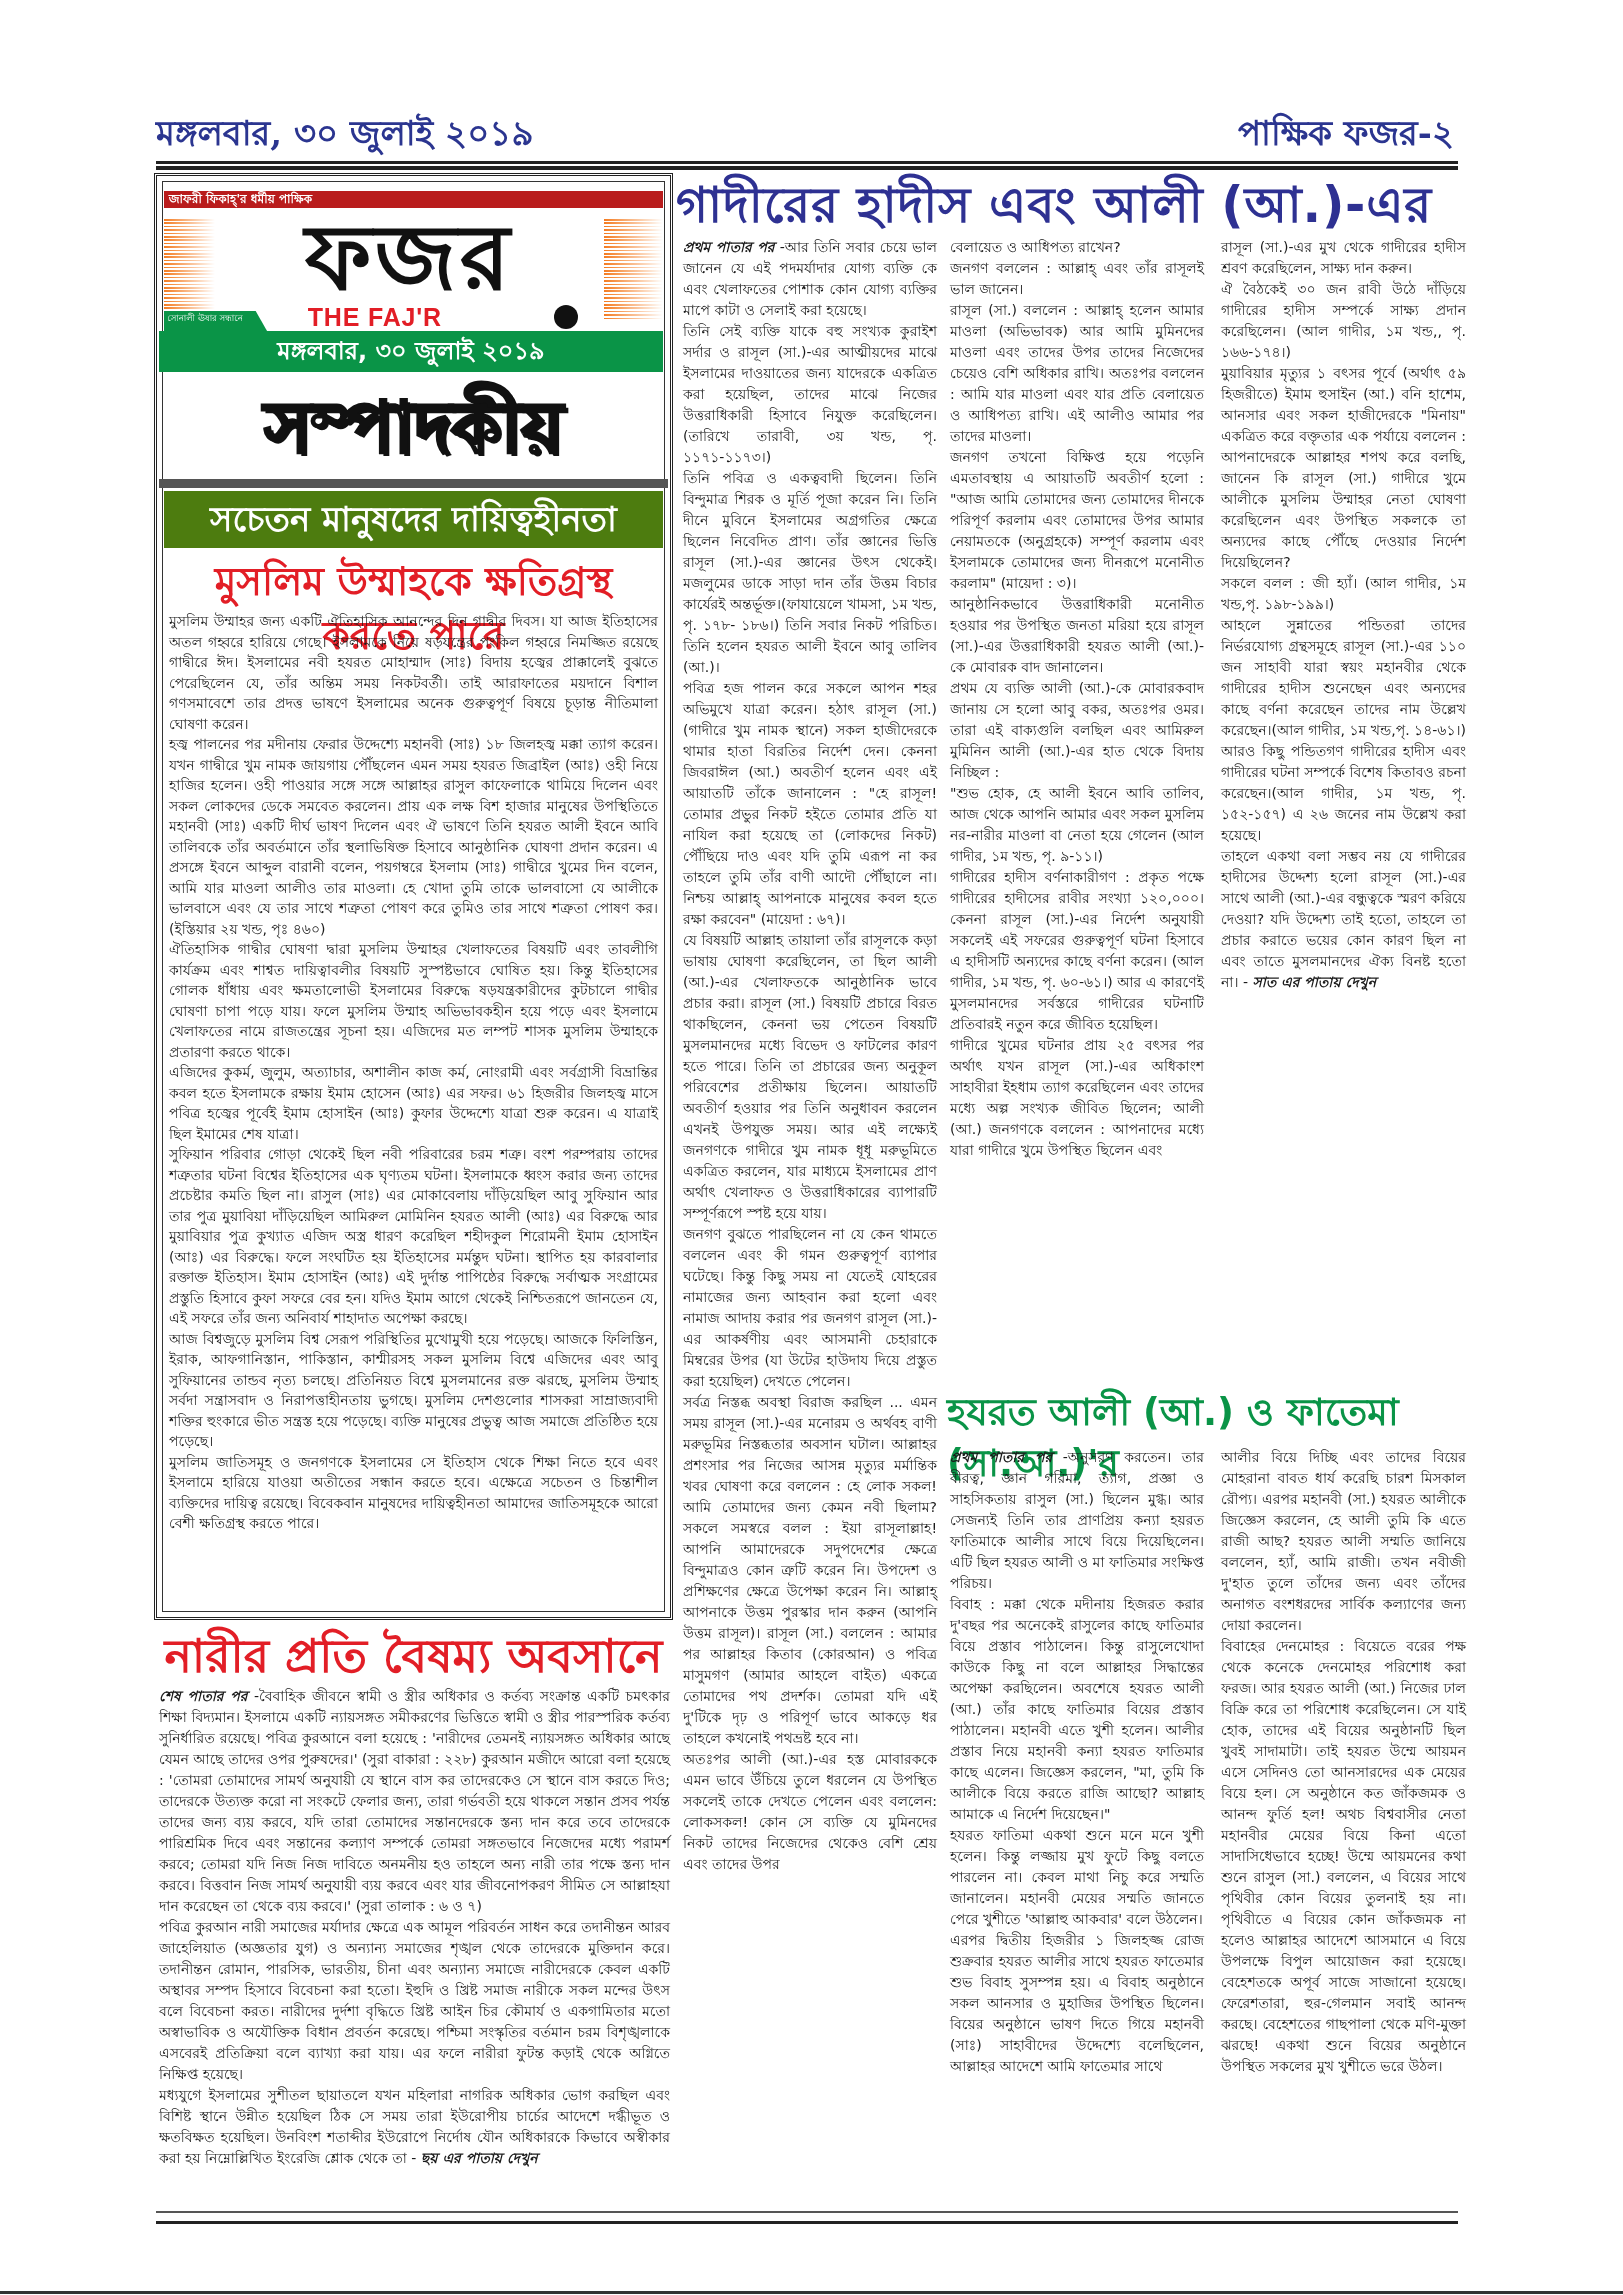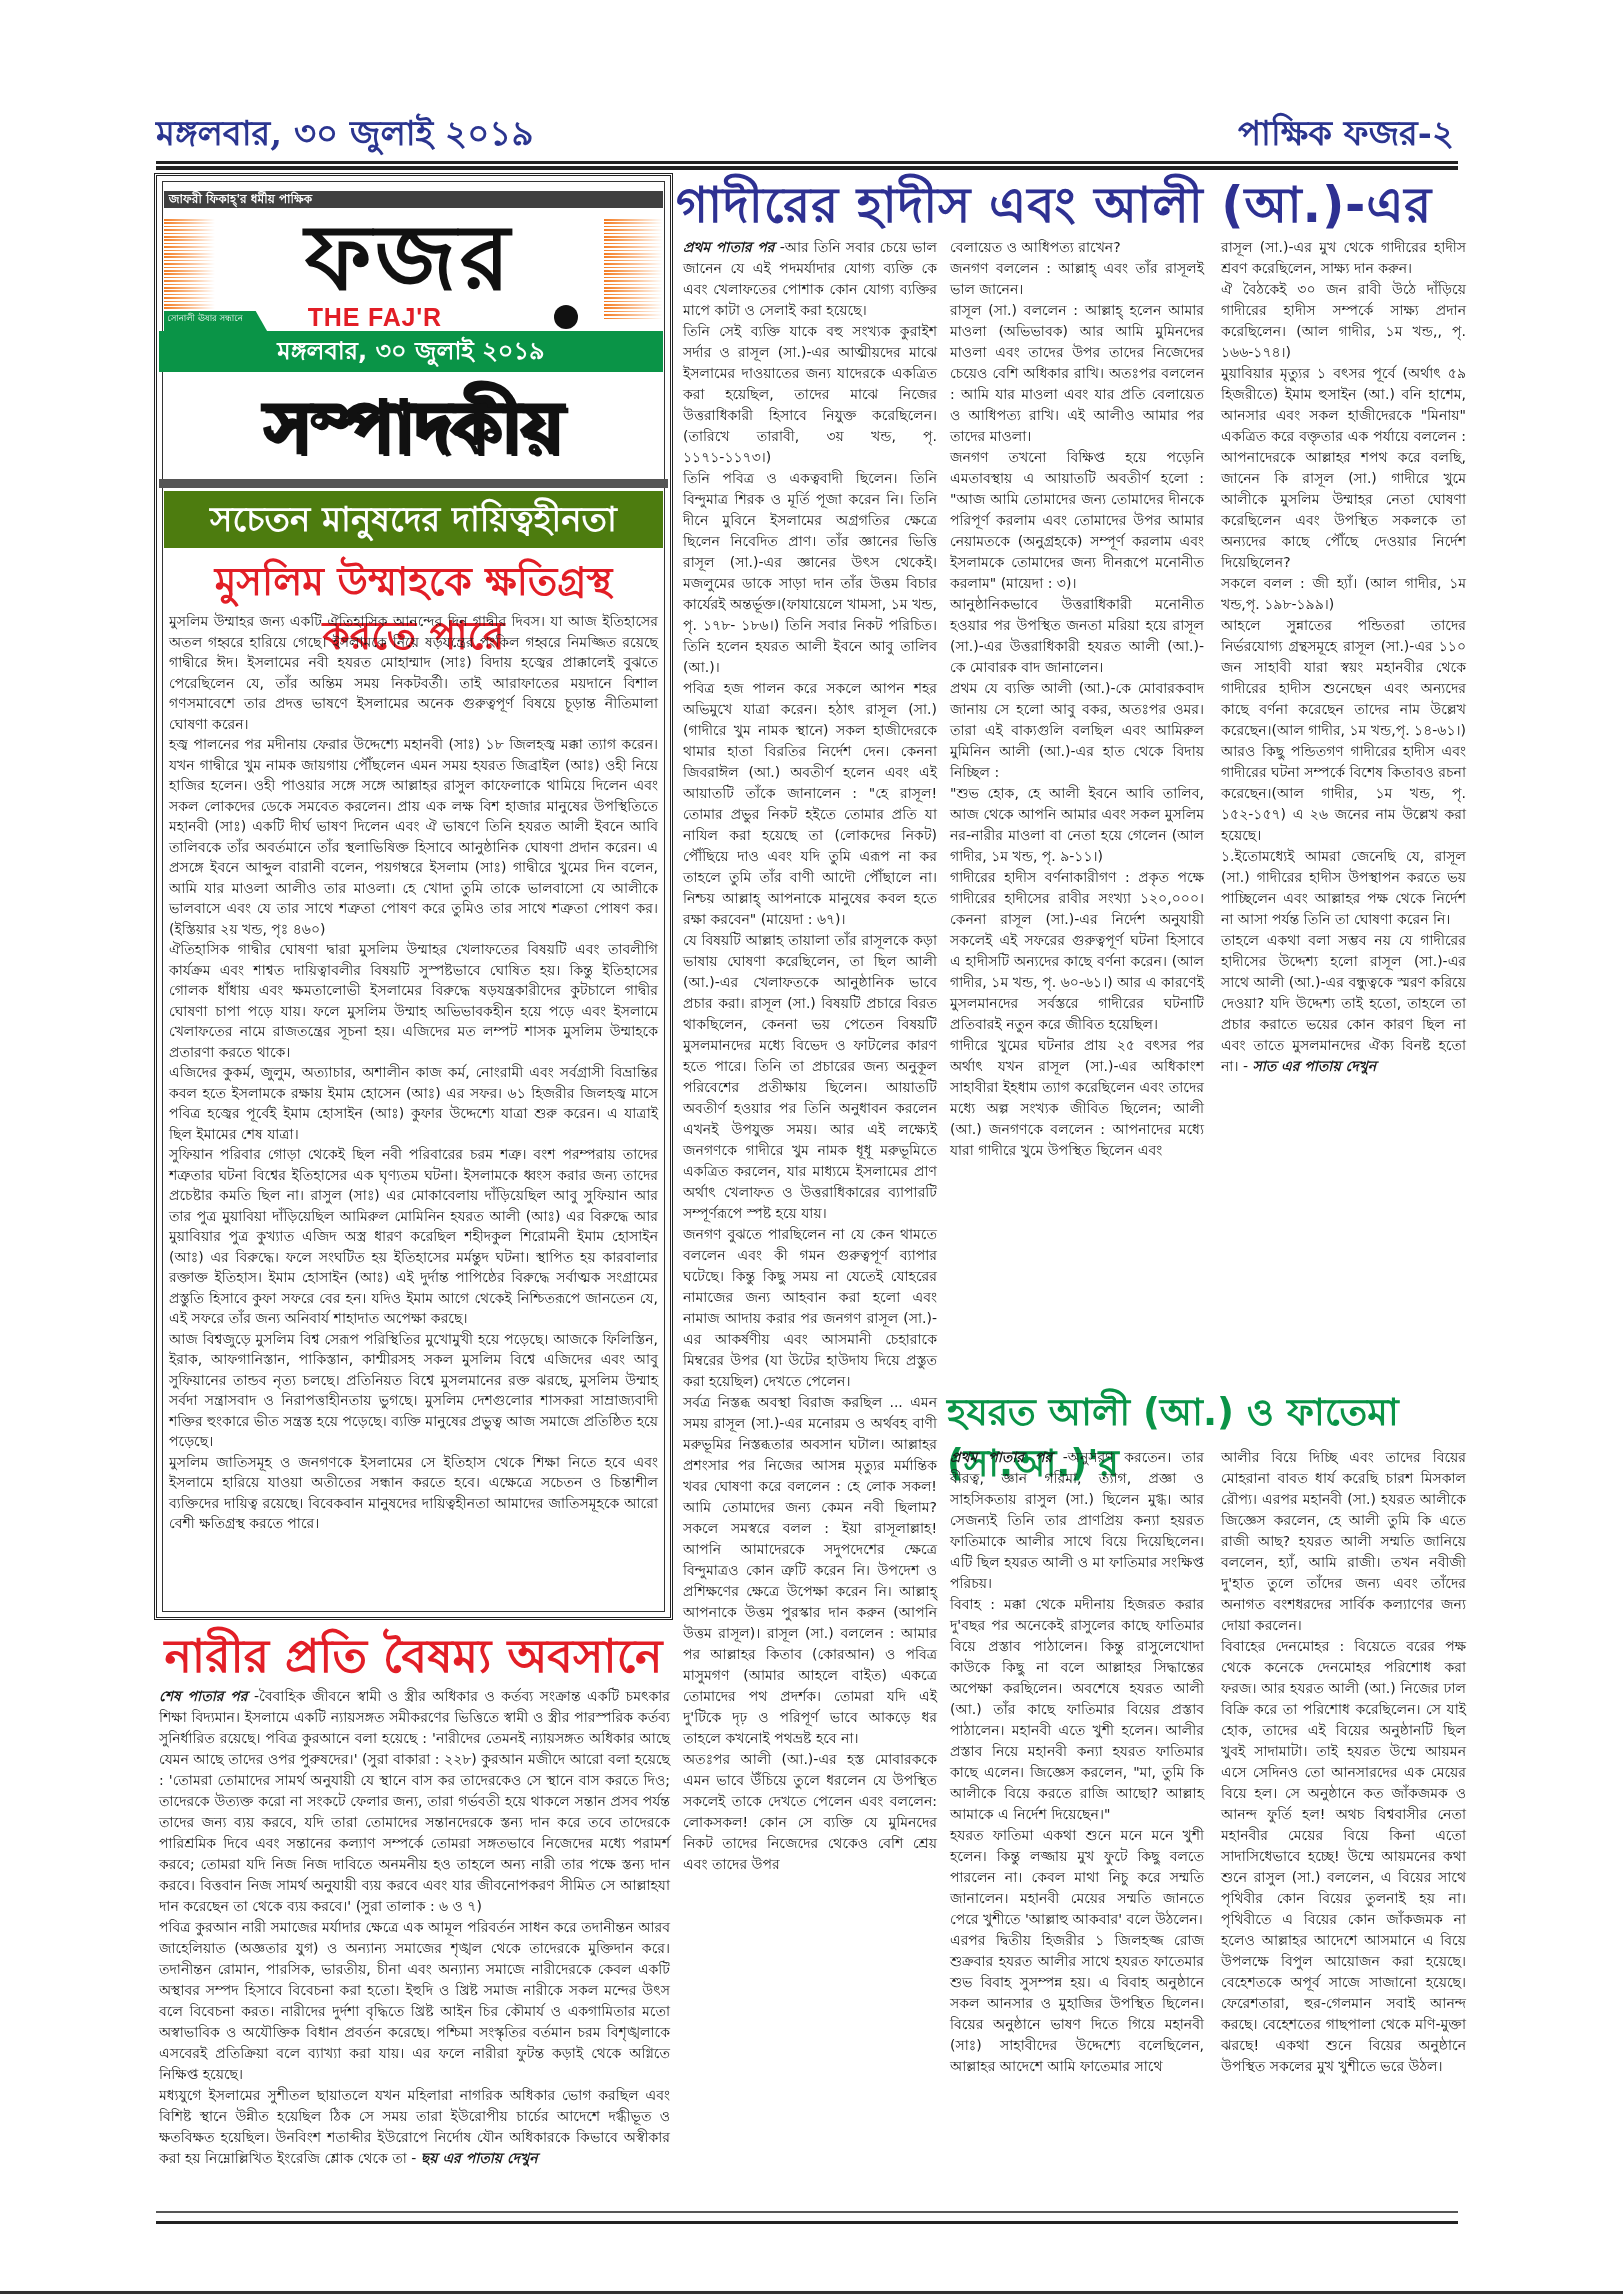--- a/index.html
+++ b/index.html
@@ -9,21 +9,21 @@
 
   
   .run-left { left: 156px; top: 107px; font-size: 34px; font-weight: bold; color: #2b3590; font-family: "DejaVu Serif", serif; }
   .run-right { right: 169px; top: 107px; font-size: 34px; font-weight: bold; color: #2b3590; font-family: "DejaVu Serif", serif; }
   .rule-top1 { left: 156px; top: 161px; width: 1302px; height: 2.5px; background: #222; }
   .rule-top2 { left: 156px; top: 166px; width: 1302px; height: 4.2px; background: #222; }
 
   
   .ed-box { left: 154px; top: 173px; width: 519px; height: 1447px; border: 3.4px double #222; box-sizing: border-box; }
   .ed-inner { position: absolute; left: 5px; right: 5px; top: 5px; bottom: 5px; border: 1.7px solid #333; }
-  .tagline-bar { position: absolute; left: 6.8px; right: 6.8px; top: 15px; height: 17px; background: #404040; color: #fff;
+  .tagline-bar { position: absolute; left: 6.8px; right: 6.8px; top: 15px; height: 17px; background: #b91c1c; color: #fff;
                  font-size: 12px; font-weight: bold; padding-left: 5px; line-height: 17px; }
   .masthead { position: absolute; left: 6.8px; right: 6.8px; top: 34px; height: 118px; }
   .mast-stripes-l { position: absolute; left: 0; top: 8.5px; width: 51px; height: 101px;
        background: repeating-linear-gradient(to bottom, #f47b20 0px, #f47b20 1.7px, #fff 1.7px, #fff 3.4px);
        -webkit-mask: linear-gradient(to right, #000, transparent); mask: linear-gradient(to right, #000, transparent); }
   .mast-stripes-r { position: absolute; right: 0; top: 8.5px; width: 59px; height: 101px;
        background: repeating-linear-gradient(to bottom, #f47b20 0px, #f47b20 1.7px, #fff 1.7px, #fff 3.4px);
        -webkit-mask: linear-gradient(to left, transparent, #000); mask: linear-gradient(to left, transparent, #000); }
   .mast-title { position: absolute; left: 59px; right: 68px; top: -3.4px; text-align: center; font-size: 91px; font-weight: bold;
                 color: #111; letter-spacing: 3.4px; line-height: 101px; font-family: "DejaVu Sans", sans-serif; }
@@ -130,21 +130,20 @@
   <p>গাদীরের হাদীস বর্ণনাকারীগণ : প্রকৃত পক্ষে গাদীরের হাদীসের রাবীর সংখ্যা ১২০,০০০। কেননা রাসূল (সা.)-এর নির্দেশ অনুযায়ী সকলেই এই সফরের গুরুত্বপূর্ণ ঘটনা হিসাবে এ হাদীসটি অন্যদের কাছে বর্ণনা করেন। (আল গাদীর, ১ম খন্ড, পৃ. ৬০-৬১।) আর এ কারণেই মুসলমানদের সর্বস্তরে গাদীরের ঘটনাটি প্রতিবারই নতুন করে জীবিত হয়েছিল।</p>
   <p>গাদীরে খুমের ঘটনার প্রায় ২৫ বৎসর পর অর্থাৎ যখন রাসূল (সা.)-এর অধিকাংশ সাহাবীরা ইহধাম ত্যাগ করেছিলেন এবং তাদের মধ্যে অল্প সংখ্যক জীবিত ছিলেন; আলী (আ.) জনগণকে বললেন : আপনাদের মধ্যে যারা গাদীরে খুমে উপস্থিত ছিলেন এবং</p>
 </div>
 
 <div class="abs cols col3">
   <p>রাসূল (সা.)-এর মুখ থেকে গাদীরের হাদীস শ্রবণ করেছিলেন, সাক্ষ্য দান করুন।</p>
   <p>ঐ বৈঠকেই ৩০ জন রাবী উঠে দাঁড়িয়ে গাদীরের হাদীস সম্পর্কে সাক্ষ্য প্রদান করেছিলেন। (আল গাদীর, ১ম খন্ড,, পৃ. ১৬৬-১৭৪।)</p>
   <p>মুয়াবিয়ার মৃত্যুর ১ বৎসর পূর্বে (অর্থাৎ ৫৯ হিজরীতে) ইমাম হুসাইন (আ.) বনি হাশেম, আনসার এবং সকল হাজীদেরকে "মিনায়" একত্রিত করে বক্তৃতার এক পর্যায়ে বললেন : আপনাদেরকে আল্লাহর শপথ করে বলছি, জানেন কি রাসূল (সা.) গাদীরে খুমে আলীকে মুসলিম উম্মাহর নেতা ঘোষণা করেছিলেন এবং উপস্থিত সকলকে তা অন্যদের কাছে পৌঁছে দেওয়ার নির্দেশ দিয়েছিলেন?</p>
   <p>সকলে বলল : জী হ্যাঁ। (আল গাদীর, ১ম খন্ড,পৃ. ১৯৮-১৯৯।)</p>
   <p>আহলে সুন্নাতের পন্ডিতরা তাদের নির্ভরযোগ্য গ্রন্থসমূহে রাসূল (সা.)-এর ১১০ জন সাহাবী যারা স্বয়ং মহানবীর থেকে গাদীরের হাদীস শুনেছেন এবং অন্যদের কাছে বর্ণনা করেছেন তাদের নাম উল্লেখ করেছেন।(আল গাদীর, ১ম খন্ড,পৃ. ১৪-৬১।) আরও কিছু পন্ডিতগণ গাদীরের হাদীস এবং গাদীরের ঘটনা সম্পর্কে বিশেষ কিতাবও রচনা করেছেন।(আল গাদীর, ১ম খন্ড, পৃ. ১৫২-১৫৭) এ ২৬ জনের নাম উল্লেখ করা হয়েছে।</p>
-  <p>১.ইতোমধ্যেই আমরা জেনেছি যে, রাসূল (সা.) গাদীরের হাদীস উপস্থাপন করতে ভয় পাচ্ছিলেন এবং আল্লাহর পক্ষ থেকে নির্দেশ না আসা পর্যন্ত তিনি তা ঘোষণা করেন নি।</p>
   <p><span>তাহলে একথা বলা সম্ভব নয় যে গাদীরের হাদীসের উদ্দেশ্য হলো রাসূল (সা.)-এর সাথে আলী (আ.)-এর বন্ধুত্বকে স্মরণ করিয়ে দেওয়া? যদি উদ্দেশ্য তাই হতো, তাহলে তা প্রচার করাতে ভয়ের কোন কারণ ছিল না এবং তাতে মুসলমানদের ঐক্য বিনষ্ট হতো না।</span> - <span class="lead">সাত এর পাতায় দেখুন</span></p>
 </div>
 
 <div class="abs green-head">হযরত আলী (আ.) ও ফাতেমা (সা.আ.)'র</div>
 
 <div class="abs cols2 col4">
   <p><span class="lead">প্রথম পাতার পর</span> <span>-অনুসরণ করতেন। তার বীরত্ব, জ্ঞান গরিমা, ত্যাগ, প্রজ্ঞা ও সাহসিকতায় রাসুল (সা.) ছিলেন মুগ্ধ। আর সেজন্যই তিনি তার প্রাণপ্রিয় কন্যা হয়রত ফাতিমাকে আলীর সাথে বিয়ে দিয়েছিলেন। এটি ছিল হযরত আলী ও মা ফাতিমার সংক্ষিপ্ত পরিচয়।</span></p>
   <p>বিবাহ : মক্কা থেকে মদীনায় হিজরত করার দু'বছর পর অনেকেই রাসুলের কাছে ফাতিমার বিয়ে প্রস্তাব পাঠালেন। কিন্তু রাসুলেখোদা কাউকে কিছু না বলে আল্লাহর সিদ্ধান্তের অপেক্ষা করছিলেন। অবশেষে হযরত আলী (আ.) তাঁর কাছে ফাতিমার বিয়ের প্রস্তাব পাঠালেন। মহানবী এতে খুশী হলেন। আলীর প্রস্তাব নিয়ে মহানবী কন্যা হযরত ফাতিমার কাছে এলেন। জিজ্ঞেস করলেন, "মা, তুমি কি আলীকে বিয়ে করতে রাজি আছো? আল্লাহ আমাকে এ নির্দেশ দিয়েছেন।"</p>
   <p>হযরত ফাতিমা একথা শুনে মনে মনে খুশী হলেন। কিন্তু লজ্জায় মুখ ফুটে কিছু বলতে পারলেন না। কেবল মাথা নিচু করে সম্মতি জানালেন। মহানবী মেয়ের সম্মতি জানতে পেরে খুশীতে 'আল্লাহু আকবার' বলে উঠলেন।</p>
   <p>এরপর দ্বিতীয় হিজরীর ১ জিলহজ্জ রোজ শুক্রবার হযরত আলীর সাথে হযরত ফাতেমার শুভ বিবাহ সুসম্পন্ন হয়। এ বিবাহ অনুষ্ঠানে সকল আনসার ও মুহাজির উপস্থিত ছিলেন। বিয়ের অনুষ্ঠানে ভাষণ দিতে গিয়ে মহানবী (সাঃ) সাহাবীদের উদ্দেশ্যে বলেছিলেন, আল্লাহর আদেশে আমি ফাতেমার সাথে</p>

